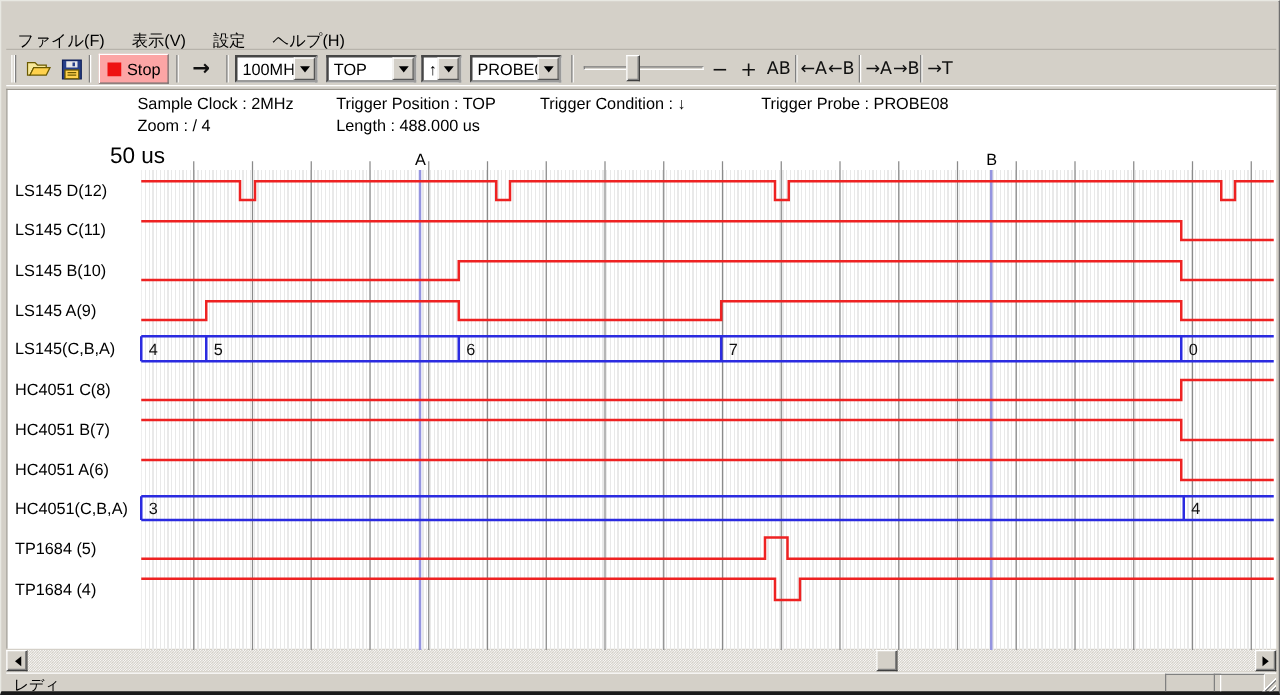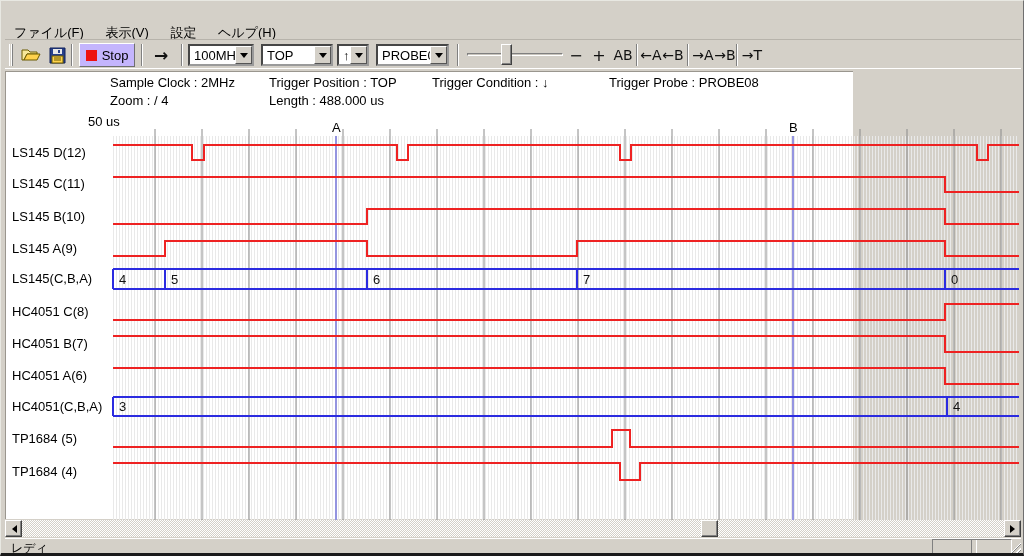--- a/index.html
+++ b/index.html
@@ -30,45 +30,45 @@
   .menuitem { display:inline-block; padding:1px 9px 1px 9px; }
 
   
   .toolbar { position:absolute; left:4px; top:38px; width:1016px; height:30px;
              border-top:1px solid #b7b3ab; border-bottom:1px solid #fff; }
   .tsep { position:absolute; top:4px; width:2px; height:22px;
           border-left:1px solid #808080; border-right:1px solid #fff; }
   .tgrip { position:absolute; left:4px; top:4px; width:6px; height:22px;
            border-left:3px double #fff; box-shadow:inset 1px 0 0 #808080; }
   .tico { position:absolute; top:4px; width:24px; height:22px; display:flex; align-items:center; justify-content:center; }
-  .tbtn-stop { position:absolute; left:74px; top:3px; width:56px; height:24px; background:#c4b5fd;
+  .tbtn-stop { position:absolute; left:74px; top:3px; width:56px; height:24px; background:#fca5a5;
                border:1px solid; border-color:#fff #6f6f6f #6f6f6f #fff;
                display:flex; align-items:center; justify-content:center; gap:5px; font-size:13px; color:#000; }
   .stopsq { width:11px; height:11px; background:#ee1111; }
   .flatbtn { position:absolute; top:4px; height:22px; display:flex; align-items:center; justify-content:center;
              font-size:14px; color:#111; font-family:"DejaVu Sans", sans-serif; }
   .combo { position:absolute; top:4px; height:22px; background:#fff;
            border:2px inset #9a9a9a; font-size:13px; color:#000; }
   .combo .val { position:absolute; left:4px; top:2px; white-space:nowrap; }
   .combo .drop { position:absolute; right:0; top:0; bottom:0; width:17px; background:#d4d0c8;
                  border:1px solid; border-color:#fff #555 #555 #fff; display:flex; align-items:center; justify-content:center; }
   .combo .tri { width:0; height:0; border:4px solid transparent; border-top:5px solid #000; margin-top:4px; }
   .slider { position:absolute; left:462px; top:4px; width:96px; height:22px; }
   .slider .track { position:absolute; left:0; right:0; top:9px; height:3px;
                    border:1px solid; border-color:#808080 #fff #fff #808080; background:#c8c4bc; }
   .slider .thumb { position:absolute; left:34px; top:0; width:11px; height:21px; background:#d4d0c8;
                    border:1px solid; border-color:#fff #404040 #404040 #fff; box-shadow:inset -1px -1px 0 #808080; }
 
   
-  .client { position:absolute; left:4px; top:70px; width:848px; height:448px; background:#fff;
+  .client { position:absolute; left:4px; top:70px; width:1016px; height:448px; background:#fff;
             border-left:1px solid #9a968e; border-top:1px solid #9a968e; }
   .gridstripes { position:absolute; left:107px; top:64px; width:906px; height:384px;
                  background:repeating-linear-gradient(90deg,#e9e9e9 0 1px,transparent 1px 3px); }
   .infotext { position:absolute; font-size:13px; color:#000; white-space:nowrap; }
-  #scale-label { position:absolute; left:82px; top:42px; font-size:13px; color:#000; }
+  #scale-label { position:absolute; left:82px; top:42px; font-size:18px; color:#000; }
   .chlabel { position:absolute; left:6px; font-size:13px; color:#000; white-space:nowrap; }
   .mletter { position:absolute; top:48px; font-size:13px; color:#000; }
   #wavesvg { position:absolute; left:0; top:0; pointer-events:none; }
 
   
   .hscroll { position:absolute; left:4px; top:519px; width:1016px; height:17px;
              background:#d4d0c8;
              background-image:linear-gradient(45deg,#fff 25%,transparent 25% 75%,#fff 75%),
                               linear-gradient(45deg,#fff 25%,transparent 25% 75%,#fff 75%);
              background-size:2px 2px; background-position:0 0,1px 1px; }

